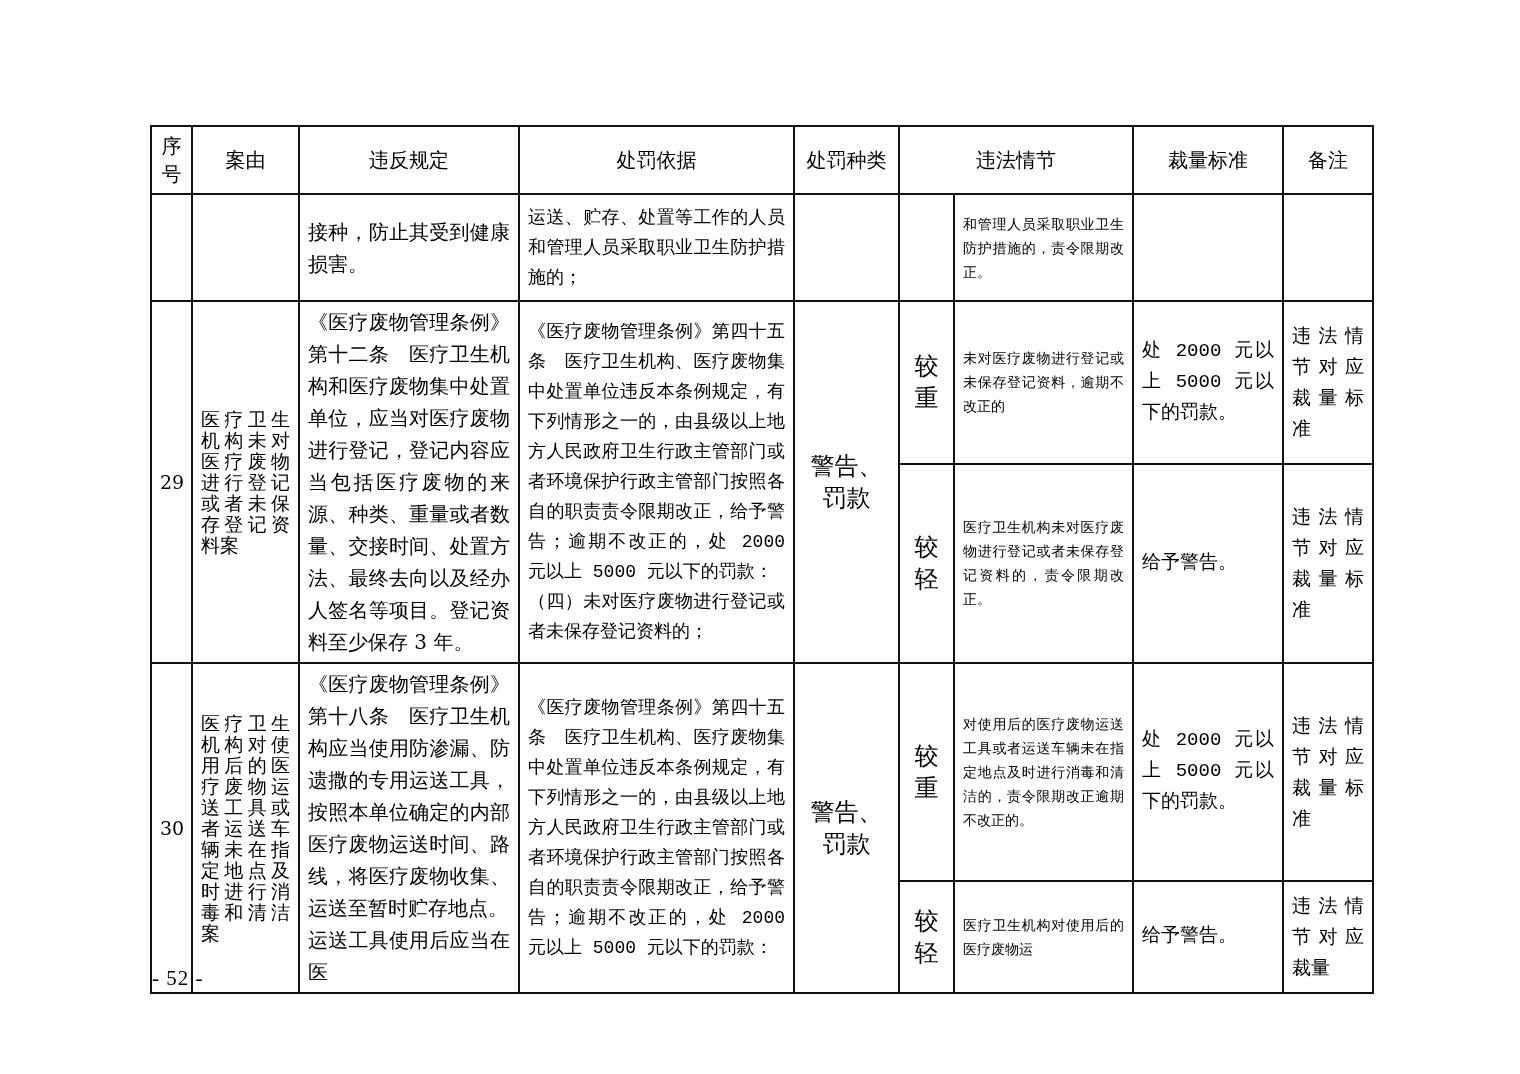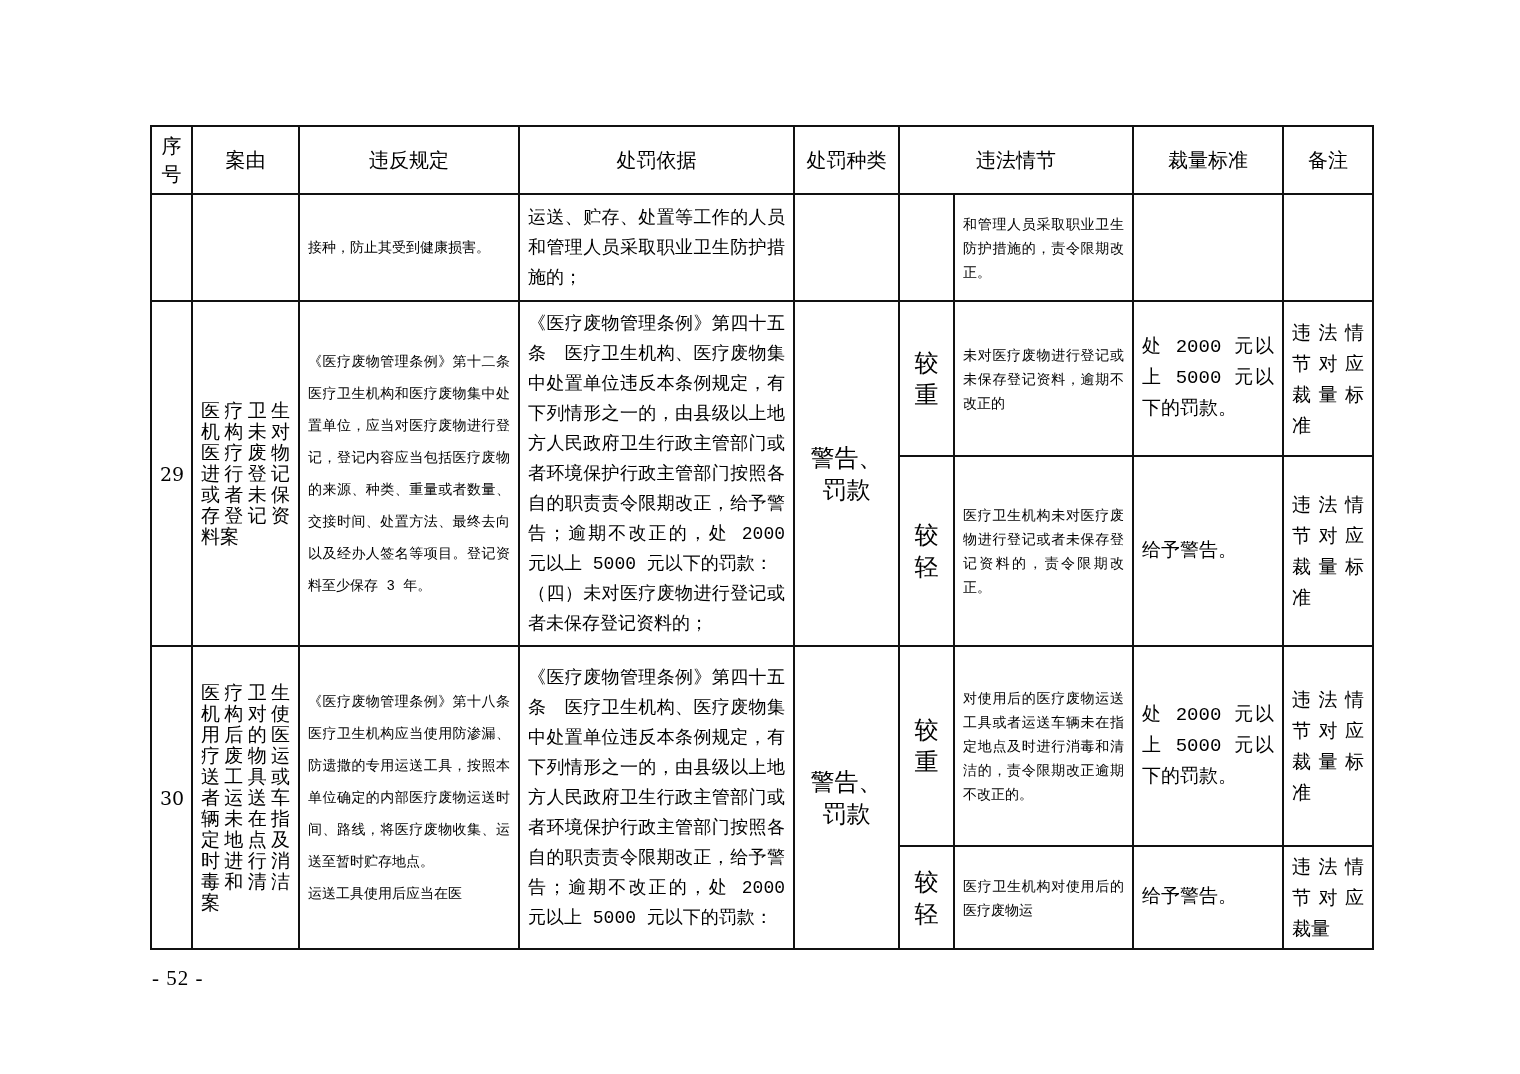--- a/index.html
+++ b/index.html
@@ -14,21 +14,21 @@
   table.doc td, table.doc th{
     border:2px solid #111;overflow:hidden;vertical-align:middle;
     padding:4px 8px;box-sizing:border-box;font-weight:normal;
   }
   th.head{
     font-family:"DejaVu Sans", sans-serif;font-weight:bold;
     font-size:20px;line-height:28px;text-align:center;padding:0 2px;
   }
   td.serial{font-size:19px;text-align:center;padding:0;}
   td.cause{font-size:19px;line-height:21px;text-align:justify;padding:2px 5px;}
-  td.violated{font-size:14px;line-height:32px;text-align:justify;font-family:Liberation Mono, monospace;}
+  td.violated{font-size:20px;line-height:32px;text-align:justify;}
   td.basis{font-size:18px;line-height:30px;text-align:justify;font-family:Liberation Mono, monospace;}
   td.ptype{font-size:24px;text-align:center;padding:0 2px;}
   td.sev{font-size:24px;text-align:center;padding:0;}
   td.circ{font-size:14px;line-height:24px;text-align:justify;margin-left:25px;}
   td.std{font-size:19px;line-height:31px;text-align:justify;font-family:Liberation Mono, monospace;}
   td.rmk{font-size:19px;line-height:31px;text-align:justify;padding:2px 3px;margin-left:16px;}
   td.top{vertical-align:top;}
   .pre{white-space:pre-line;}
   .pageno{
     position:absolute;left:152px;top:966px;

